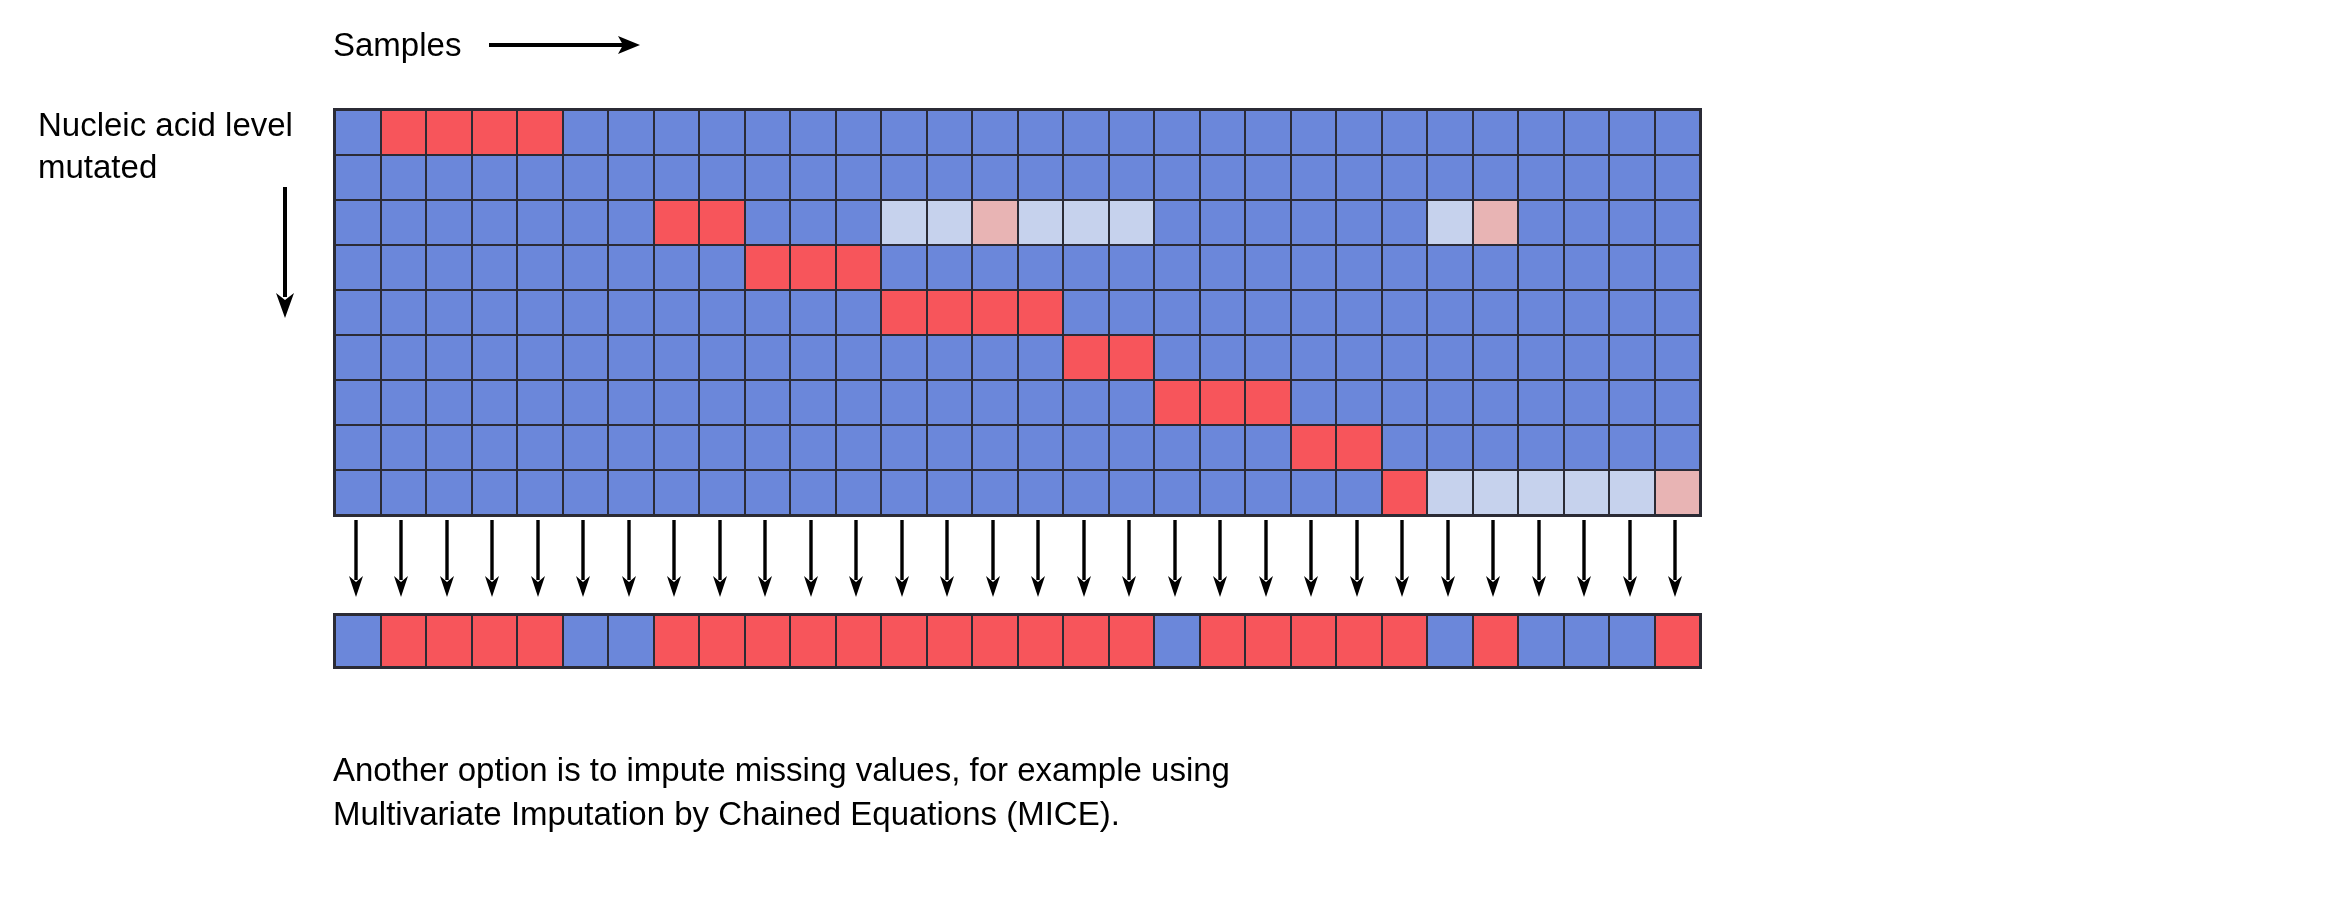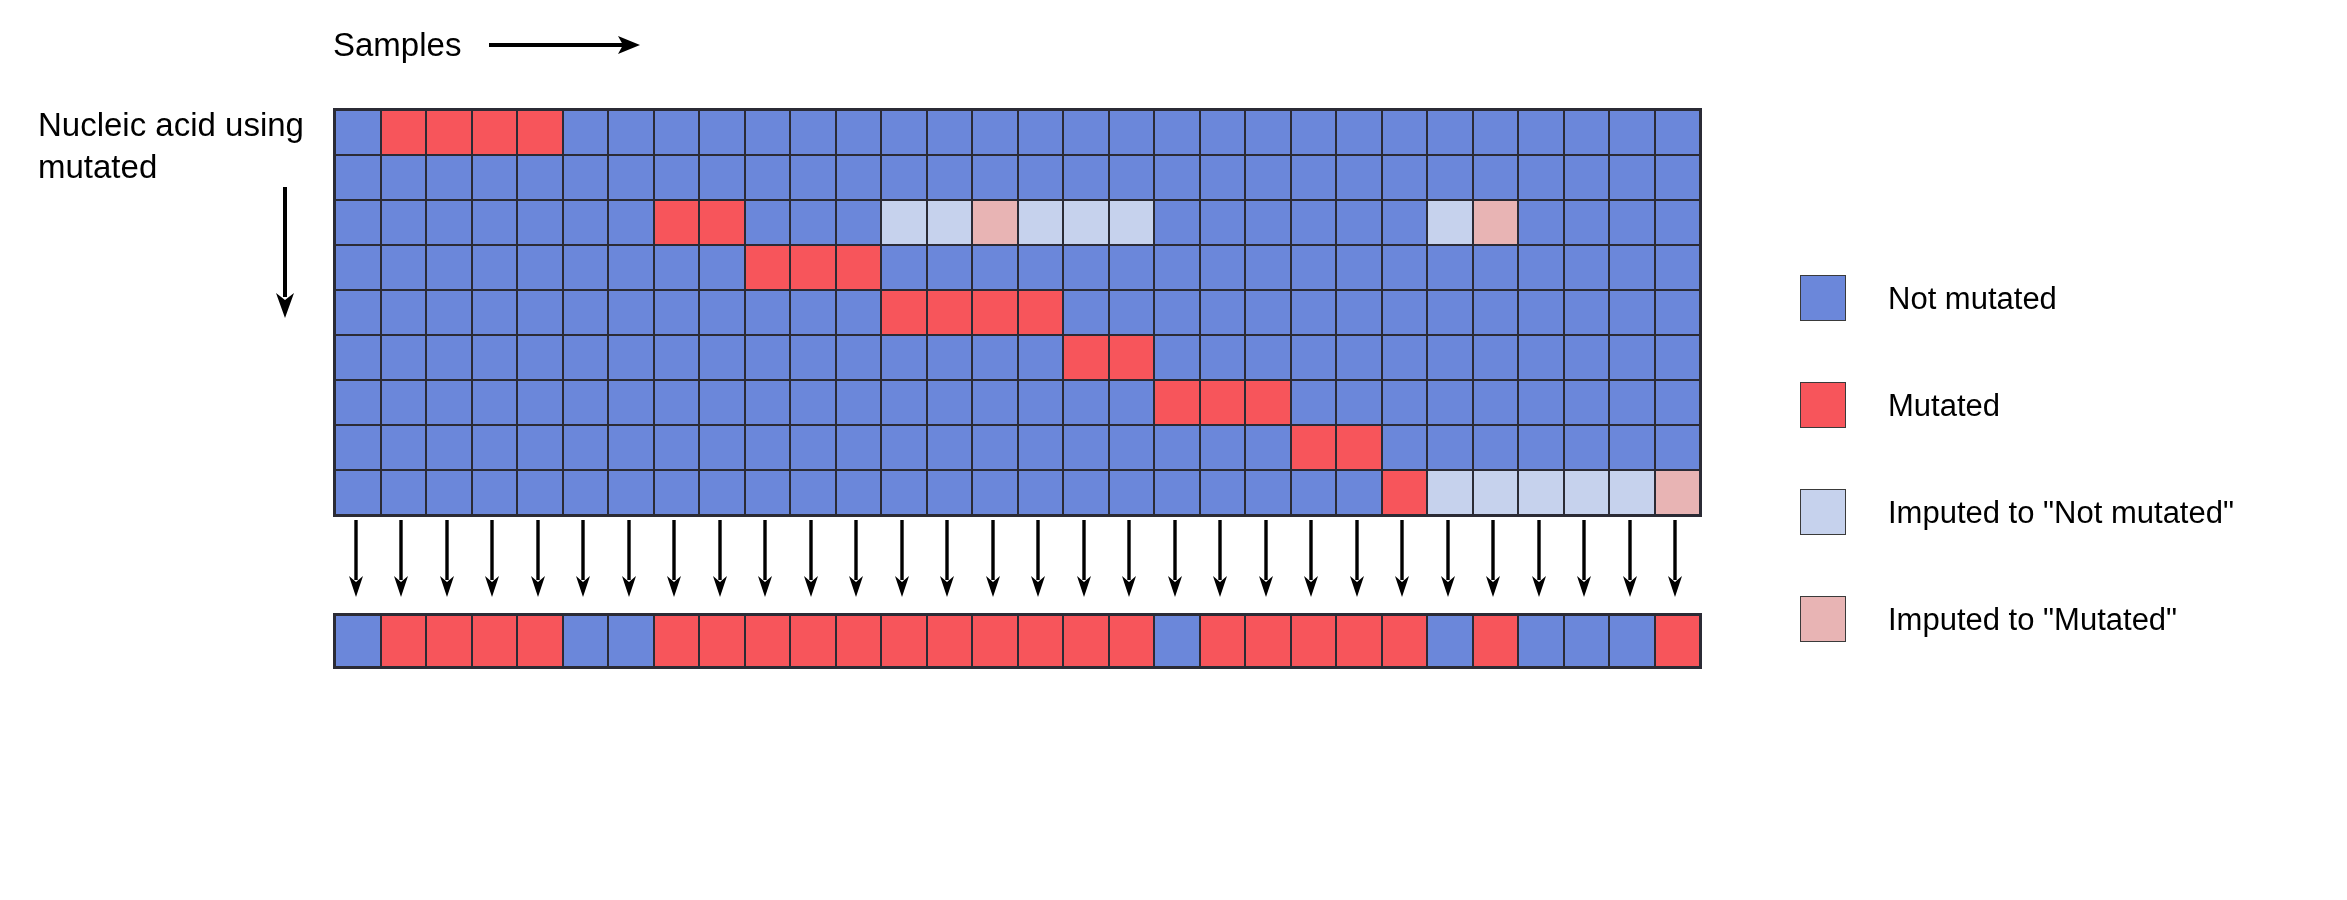--- a/index.html
+++ b/index.html
@@ -177,21 +177,21 @@
 
   <div class="samples-header">
     <span class="samples-label">Samples</span>
     <svg class="samples-arrow" width="155" height="26" viewBox="0 0 155 26">
       <line x1="2" y1="13" x2="138" y2="13" stroke="#000" stroke-width="4"></line>
       <polygon points="153,13 131,4 136,13 131,22" fill="#000"></polygon>
     </svg>
   </div>
 
   <div class="nucleic-label">
-    <span>Nucleic acid using</span><br>
+    <span>Nucleic acid level</span><br>
     <span>mutated</span>
   </div>
 
   <div class="down-arrow-wrap">
     <svg width="30" height="135" viewBox="0 0 30 135">
       <line x1="15" y1="2" x2="15" y2="112" stroke="#000" stroke-width="4"></line>
       <polygon points="15,133 6,108 15,115 24,108" fill="#000"></polygon>
     </svg>
   </div>
 
@@ -618,33 +618,19 @@
       <div class="gcell c-mut"></div>
       <div class="gcell c-mut"></div>
       <div class="gcell c-notmut"></div>
       <div class="gcell c-mut"></div>
       <div class="gcell c-notmut"></div>
       <div class="gcell c-notmut"></div>
       <div class="gcell c-notmut"></div>
       <div class="gcell c-mut"></div>
     </div>
 
-  <div class="legend" id="legend">
-      <div class="legend-row">
-        <span class="swatch" style="background: rgb(107, 135, 218);"></span>
-        <span class="legend-text">Not mutated</span>
-      </div>
-      <div class="legend-row">
-        <span class="swatch" style="background: rgb(247, 85, 91);"></span>
-        <span class="legend-text">Mutated</span>
-      </div>
-      <div class="legend-row">
-        <span class="swatch" style="background: rgb(198, 210, 237);"></span>
-        <span class="legend-text">Imputed to "Not mutated"</span>
-      </div>
-      <div class="legend-row">
-        <span class="swatch" style="background: rgb(232, 180, 180);"></span>
-        <span class="legend-text">Imputed to "Mutated"</span>
-      </div>
-    </div>
-
+
+  <div class="caption">
+    <span class="caption-line">Another option is to impute missing values, for example using</span>
+    <span class="caption-line">Multivariate Imputation by Chained Equations (MICE).</span>
+  </div>
 
 </div>
 
 </body></html>

